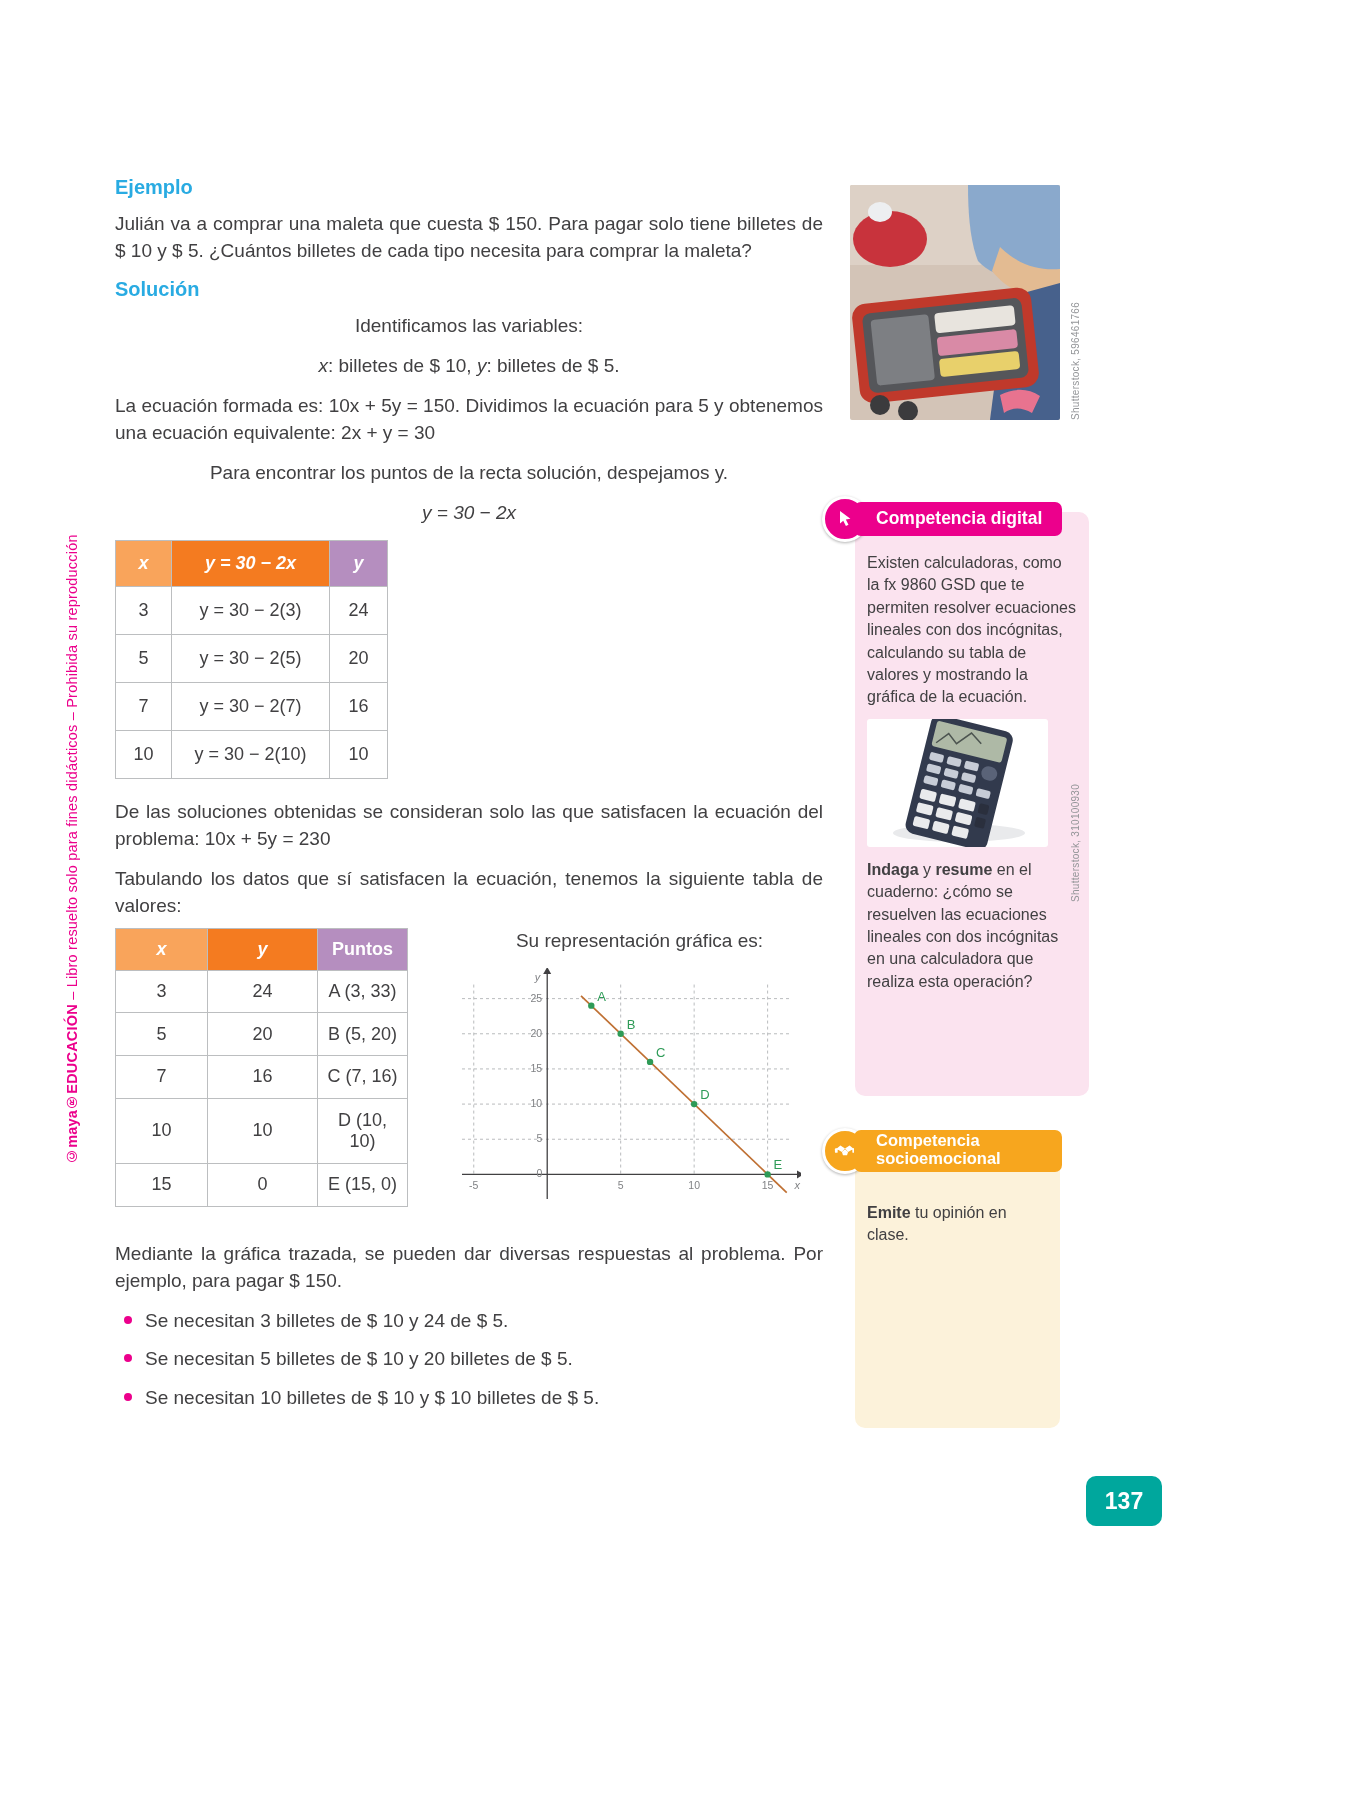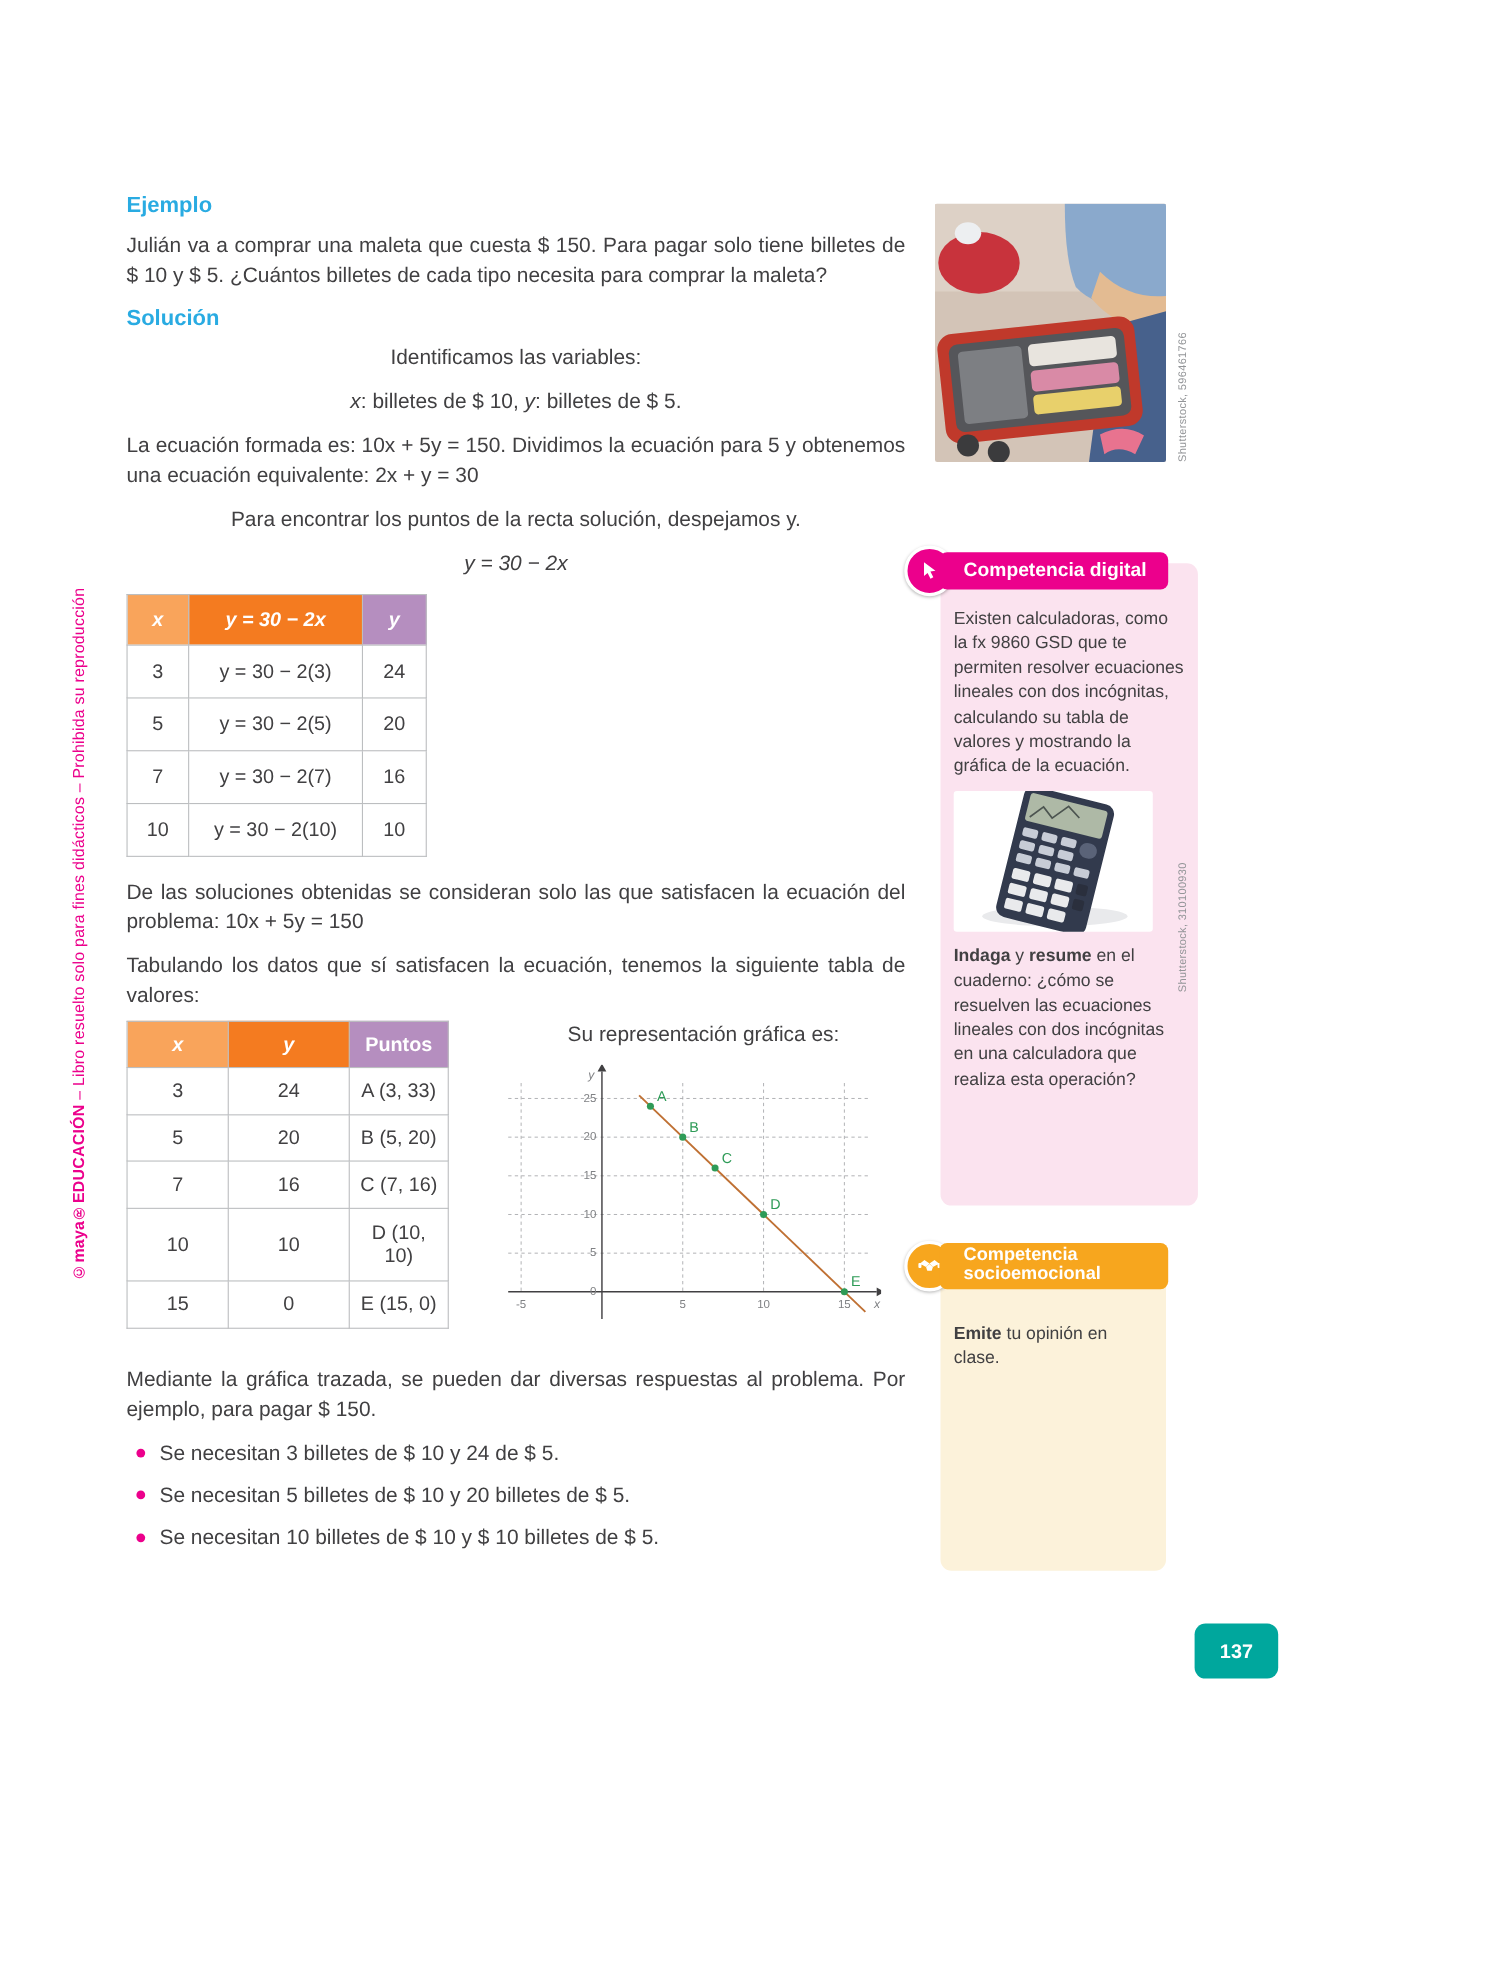--- a/index.html
+++ b/index.html
@@ -67,21 +67,21 @@
   .box-digital{position:absolute;left:855px;top:512px;width:234px;min-height:584px;
     background:var(--pink-bg,#FBE3EF);border-radius:10px;padding:40px 12px 16px}
   .box-digital p,.box-cream p{font-size:16px;line-height:1.4;color:var(--text-dark,#414042)}
   .calc-panel{width:181px;height:128px;background:#fff;margin:10px 0 12px;display:flex;
     align-items:center;justify-content:center;border-radius:3px}
   .box-cream{position:absolute;left:855px;top:1146px;width:205px;min-height:282px;
     background:var(--cream-bg,#FCF2DA);border-radius:10px;padding:56px 12px 16px}
   .box-cream p{margin-bottom:14px}
 
   .page-num{position:absolute;left:1086px;top:1476px;width:76px;height:50px;
-    background:var(--teal,#00A79D);border-radius:10px;color:#fff;font-weight:bold;font-size:18px;
+    background:var(--teal,#00A79D);border-radius:10px;color:#fff;font-weight:bold;font-size:23px;
     display:flex;align-items:center;justify-content:center}
 </style>
 </head>
 <body>
 
 <div class="side-copy">
   <span class="brand">©maya®EDUCACIÓN</span><span> – Libro resuelto solo para fines didácticos – Prohibida su reproducción</span>
 </div>
 
 <div class="main">
@@ -121,21 +121,21 @@
           <td>16</td>
         </tr>
       <tr>
           <td>10</td>
           <td>y = 30 − 2(10)</td>
           <td>10</td>
         </tr>
     </tbody>
   </table>
 
-  <p>De las soluciones obtenidas se consideran solo las que satisfacen la ecuación del problema: 10x + 5y = 150</p>
+  <p>De las soluciones obtenidas se consideran solo las que satisfacen la ecuación del problema: 10x + 5y = 230</p>
   <p style="margin-bottom:8px">Tabulando los datos que sí satisfacen la ecuación, tenemos la siguiente tabla de valores:</p>
 
   <div class="tab-graph-row">
     <table class="t2">
       <thead>
         <tr>
           <th class="th-light c1 varhead">x</th>
           <th class="th-dark c2 varhead">y</th>
           <th class="th-purple c3">Puntos</th>
         </tr>

